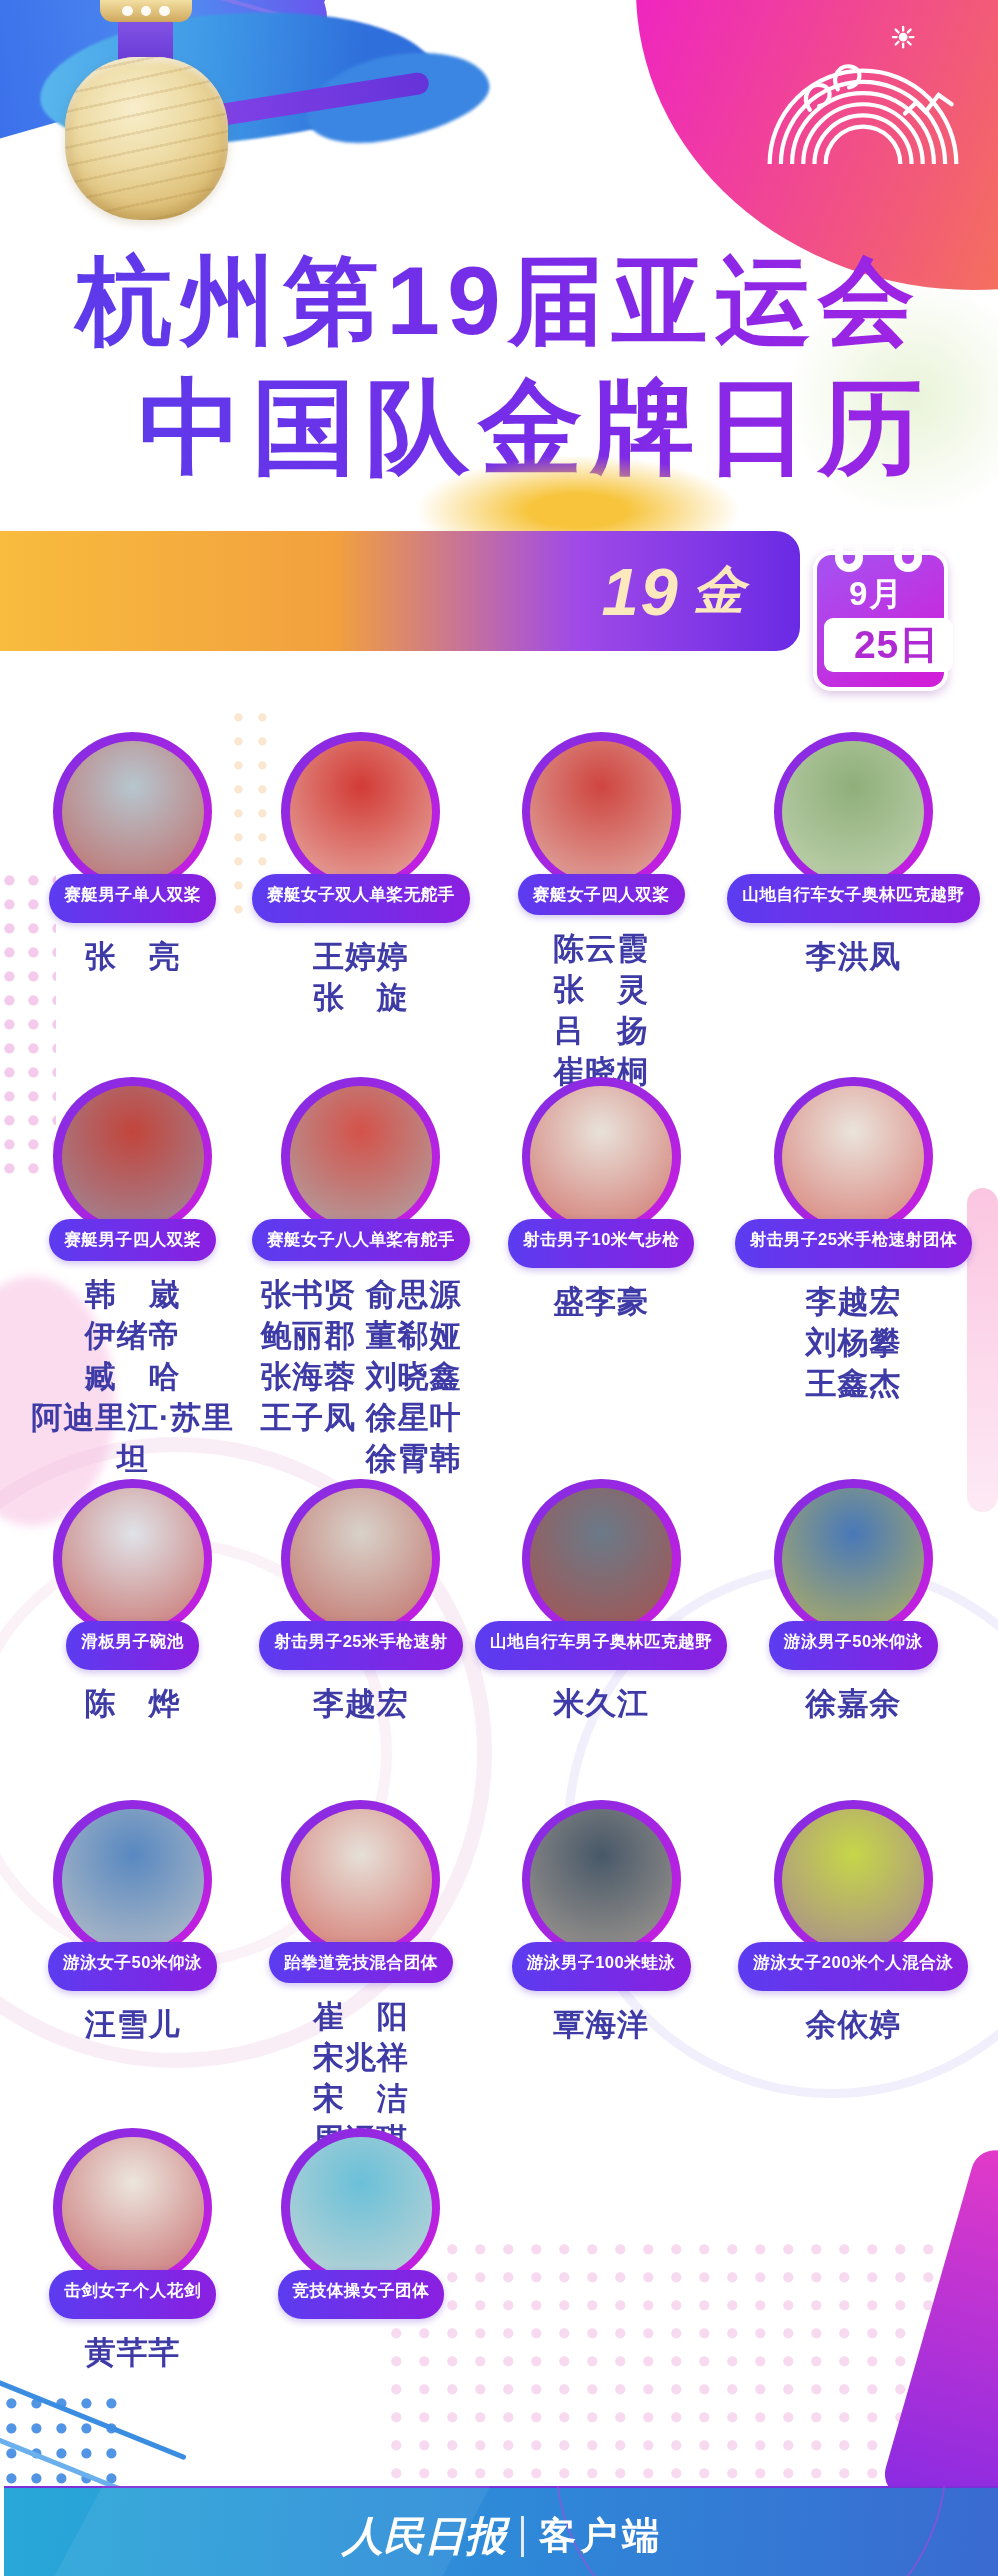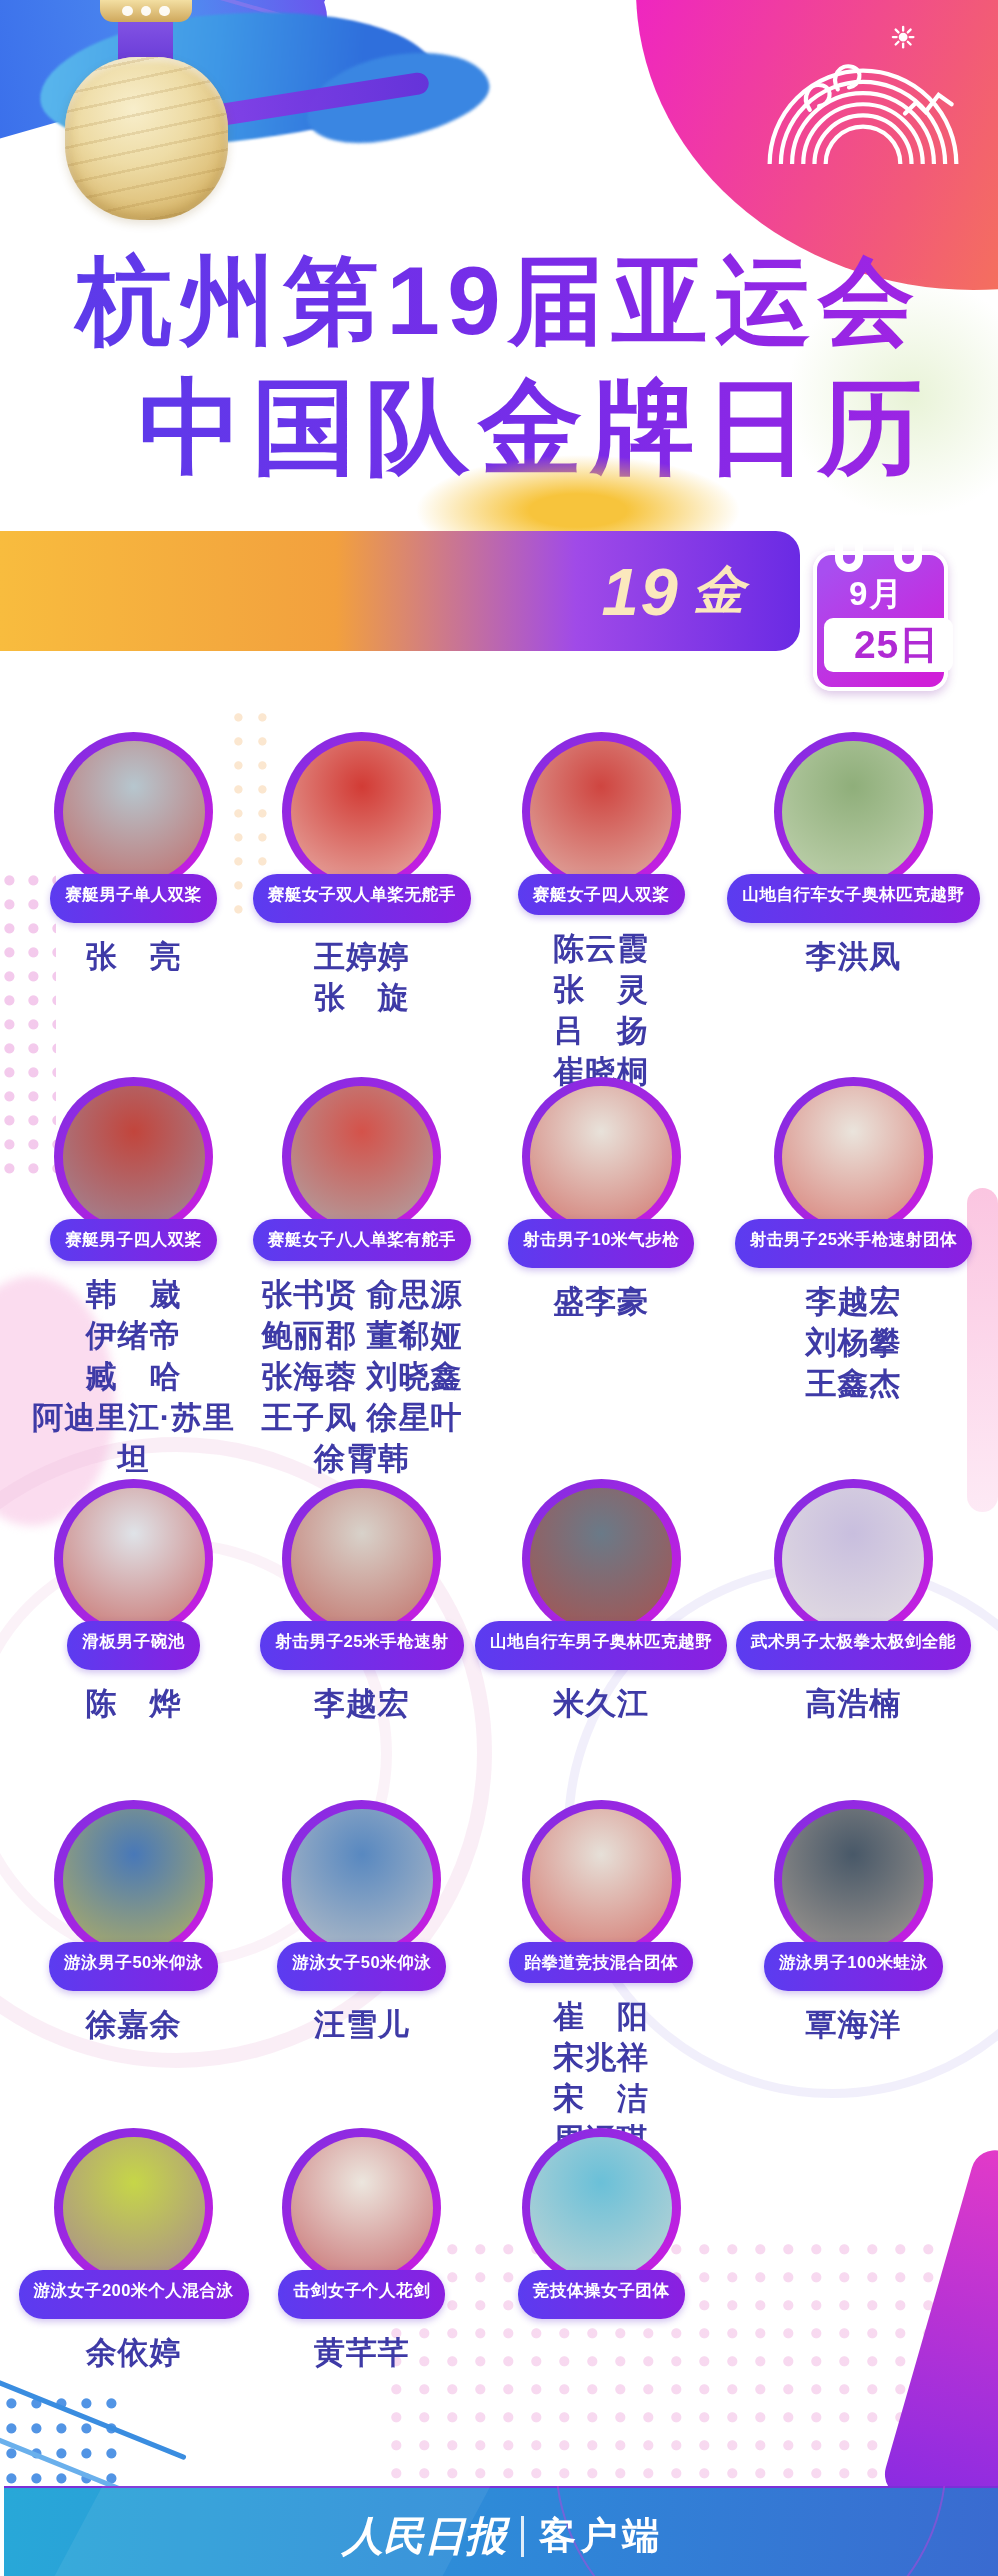--- a/index.html
+++ b/index.html
@@ -101,21 +101,21 @@
   .card{width:100%;display:flex;flex-direction:column;align-items:center;text-align:center;}
   .photo-ring{width:159px;height:159px;border-radius:50%;
     background:linear-gradient(135deg,#8a2be2 15%,#c11fe0 85%);
     display:flex;align-items:center;justify-content:center;flex:0 0 auto;}
   .photo{width:142px;height:142px;border-radius:50%;}
   .ribbon{margin-top:-16.6px;position:relative;z-index:2;height:49px;line-height:41px;padding:0 15px;
     border-radius:24px;background:linear-gradient(90deg,#5b3cf0,#8b1fe0);
     color:#fff;font-weight:700;font-size:16.6px;white-space:nowrap;letter-spacing:0.5px;
     box-shadow:0 2.8px 7.4px rgba(90,40,200,.28);}
   .names{margin-top:13px;font-size:31px;font-weight:700;color:#3e3aa6;line-height:41px;letter-spacing:0.9px;}
-  .names.left{display:inline-block;text-align:center;}
+  .names.left{display:inline-block;text-align:right;}
 
   
   .footer{position:absolute;left:4px;top:2486px;width:998px;height:100px;
     background:linear-gradient(95deg,#28a8d8 0%,#2f86d8 55%,#3a6ad0 100%);overflow:hidden;}
   .footer::before{content:"";position:absolute;left:0;top:-7.4px;width:998px;height:9.2px;background:#7b2fd8;}
   .footer-band{position:absolute;left:74px;top:-28px;width:388px;height:148px;transform:skewX(-28deg);
     background:rgba(255,255,255,.07);}
   .footer-arc{position:absolute;right:55px;top:-222px;width:388px;height:388px;border-radius:50%;
     border:2.8px solid rgba(200,60,220,.45);}
   .footer-inner{position:relative;width:100%;height:100%;display:flex;align-items:center;justify-content:center;gap:15px;color:#fff;}
@@ -319,29 +319,20 @@
   <div class="card">
     <div class="photo-ring">
       <div class="photo" style="background: radial-gradient(120% 120% at 50% 32%, rgb(106, 122, 136) 0%, rgb(194, 66, 56) 100%);"></div>
     </div>
     <div class="ribbon">山地自行车男子奥林匹克越野</div>
     <div class="names">
           <div>米久江</div>
         </div>
   </div>
 
-  <div class="card">
-    <div class="photo-ring">
-      <div class="photo" style="background: radial-gradient(120% 120% at 50% 32%, rgb(200, 190, 222) 0%, rgb(240, 236, 228) 100%);"></div>
-    </div>
-    <div class="ribbon">武术男子太极拳太极剑全能</div>
-    <div class="names">
-          <div>高浩楠</div>
-        </div>
-  </div>
 
   <div class="card">
     <div class="photo-ring">
       <div class="photo" style="background: radial-gradient(120% 120% at 50% 32%, rgb(72, 120, 184) 0%, rgb(226, 200, 60) 100%);"></div>
     </div>
     <div class="ribbon">游泳男子50米仰泳</div>
     <div class="names">
           <div>徐嘉余</div>
         </div>
   </div>

